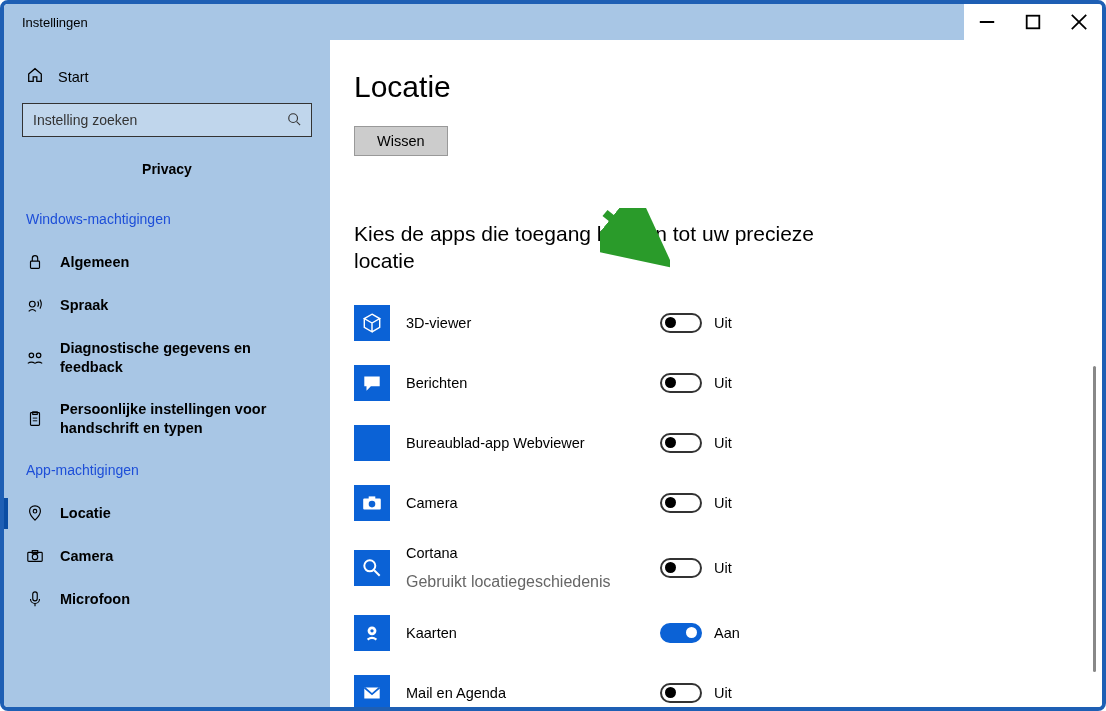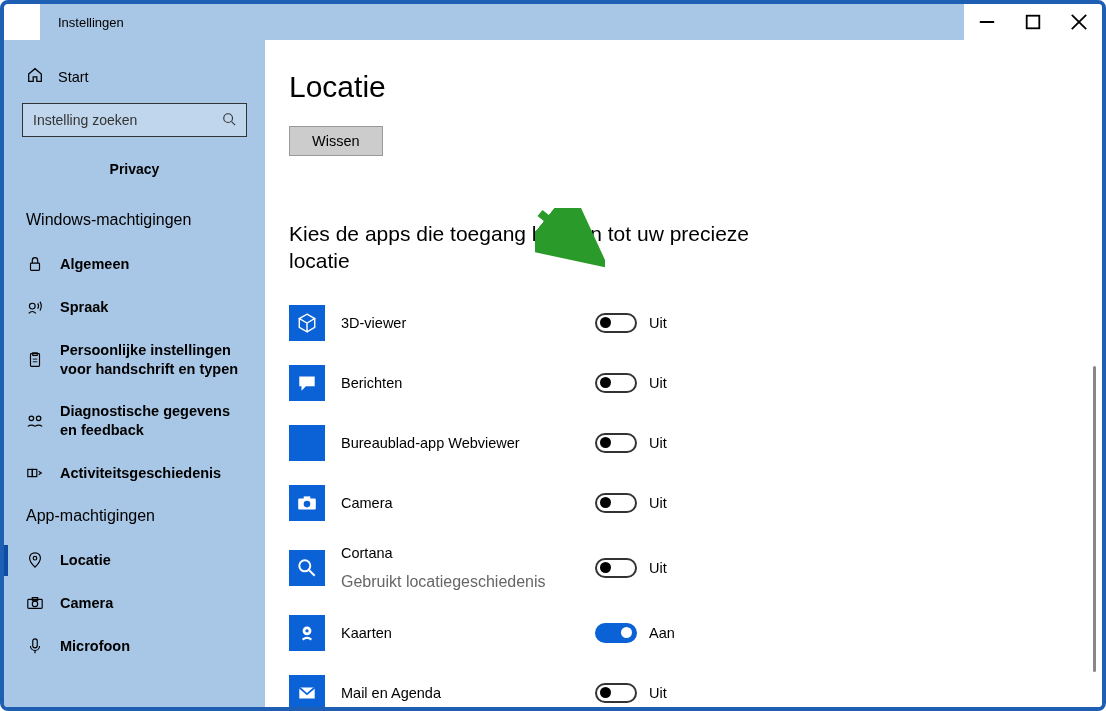--- a/index.html
+++ b/index.html
@@ -18,21 +18,20 @@
     flex-direction: column;
     position: relative;
     overflow: hidden;
   }
   .titlebar {
     height: 36px;
     display: flex;
     align-items: center;
     background: #a8c6e5;
     position: relative;
-    margin-left: 36px;
   }
   .titlebar .title {
     font-size: 13px;
     padding-left: 18px;
     color: #000;
   }
   .win-controls {
     position: absolute;
     right: 0; top: 0;
     height: 36px;
@@ -48,21 +47,21 @@
     font-size: 13px;
     color: #000;
     cursor: pointer;
   }
   .body {
     flex: 1;
     display: flex;
     min-height: 0;
   }
   .sidebar {
-    width: 261px;
+    width: 326px;
     background: #a8c6e5;
     padding: 18px 0 0 0;
     overflow-y: auto;
     flex-shrink: 0;
   }
   .home-row {
     display: flex;
     align-items: center;
     gap: 14px;
     padding: 8px 22px 16px 22px;
@@ -85,22 +84,22 @@
   .search-box span { color: #333; }
   .search-icon { font-size: 13px; color: #333; }
   .section-current {
     font-size: 14px;
     font-weight: 600;
     padding: 6px 22px 22px 22px;
     color: #000;
     text-align: center;
   }
   .group-label {
-    font-size: 16px;
-    color: #000000;
+    font-size: 14px;
+    color: #1d4ed8;
     padding: 12px 22px 14px 22px;
   }
   .nav-item {
     display: flex;
     align-items: center;
     gap: 16px;
     padding: 12px 22px;
     font-size: 14.5px;
     color: #000;
     cursor: pointer;
@@ -306,51 +305,41 @@
               <path d="M13 6 q2 3 0 6" fill="none" stroke="#000" stroke-width="1.2"></path>
               <path d="M15.5 4 q3 5 0 10" fill="none" stroke="#000" stroke-width="1.2"></path>
             </svg>
         </span>
         <span class="label">Spraak</span>
       </div>
 
       <div class="nav-item">
         <span class="icon-slot">
           <svg class="icon" viewBox="0 0 20 20">
+              <circle cx="6" cy="7" r="2.5" fill="none" stroke="#000" stroke-width="1.3"></circle>
+              <circle cx="14" cy="7" r="2.5" fill="none" stroke="#000" stroke-width="1.3"></circle>
+              <path d="M2 16 q4 -3 8 0" fill="none" stroke="#000" stroke-width="1.3"></path>
+              <path d="M10 16 q4 -3 8 0" fill="none" stroke="#000" stroke-width="1.3"></path>
+            </svg>
+        </span>
+        <span class="label">Diagnostische gegevens en feedback</span>
+      </div>
+
+      <div class="nav-item">
+        <span class="icon-slot">
+          <svg class="icon" viewBox="0 0 20 20">
               <rect x="5" y="3" width="10" height="14" rx="1" fill="none" stroke="#000" stroke-width="1.3"></rect>
               <rect x="7.5" y="2" width="5" height="3" fill="none" stroke="#000" stroke-width="1.2"></rect>
               <line x1="7.5" y1="9" x2="12.5" y2="9" stroke="#000" stroke-width="1"></line>
               <line x1="7.5" y1="12" x2="12.5" y2="12" stroke="#000" stroke-width="1"></line>
             </svg>
         </span>
         <span class="label">Persoonlijke instellingen voor handschrift en typen</span>
       </div>
 
-      <div class="nav-item">
-        <span class="icon-slot">
-          <svg class="icon" viewBox="0 0 20 20">
-              <circle cx="6" cy="7" r="2.5" fill="none" stroke="#000" stroke-width="1.3"></circle>
-              <circle cx="14" cy="7" r="2.5" fill="none" stroke="#000" stroke-width="1.3"></circle>
-              <path d="M2 16 q4 -3 8 0" fill="none" stroke="#000" stroke-width="1.3"></path>
-              <path d="M10 16 q4 -3 8 0" fill="none" stroke="#000" stroke-width="1.3"></path>
-            </svg>
-        </span>
-        <span class="label">Diagnostische gegevens en feedback</span>
-      </div>
-
-      <div class="nav-item">
-        <span class="icon-slot">
-          <svg class="icon" viewBox="0 0 20 20">
-              <rect x="2" y="6" width="5" height="8" fill="none" stroke="#000" stroke-width="1.3"></rect>
-              <rect x="7" y="6" width="5" height="8" fill="none" stroke="#000" stroke-width="1.3"></rect>
-              <path d="M14 8 l3 2 l-3 2" fill="none" stroke="#000" stroke-width="1.3"></path>
-            </svg>
-        </span>
-        <span class="label">Activiteitsgeschiedenis</span>
-      </div>
 
       <div class="group-label">App-machtigingen</div>
 
       <div class="nav-item active">
         <span class="icon-slot">
           <svg class="icon" viewBox="0 0 20 20">
               <path d="M10 2 C6 2 4 5 4 8 c0 4 6 10 6 10 s6 -6 6 -10 c0 -3 -2 -6 -6 -6 Z" fill="none" stroke="#000" stroke-width="1.3"></path>
               <circle cx="10" cy="8" r="2" fill="none" stroke="#000" stroke-width="1.3"></circle>
             </svg>
         </span>

